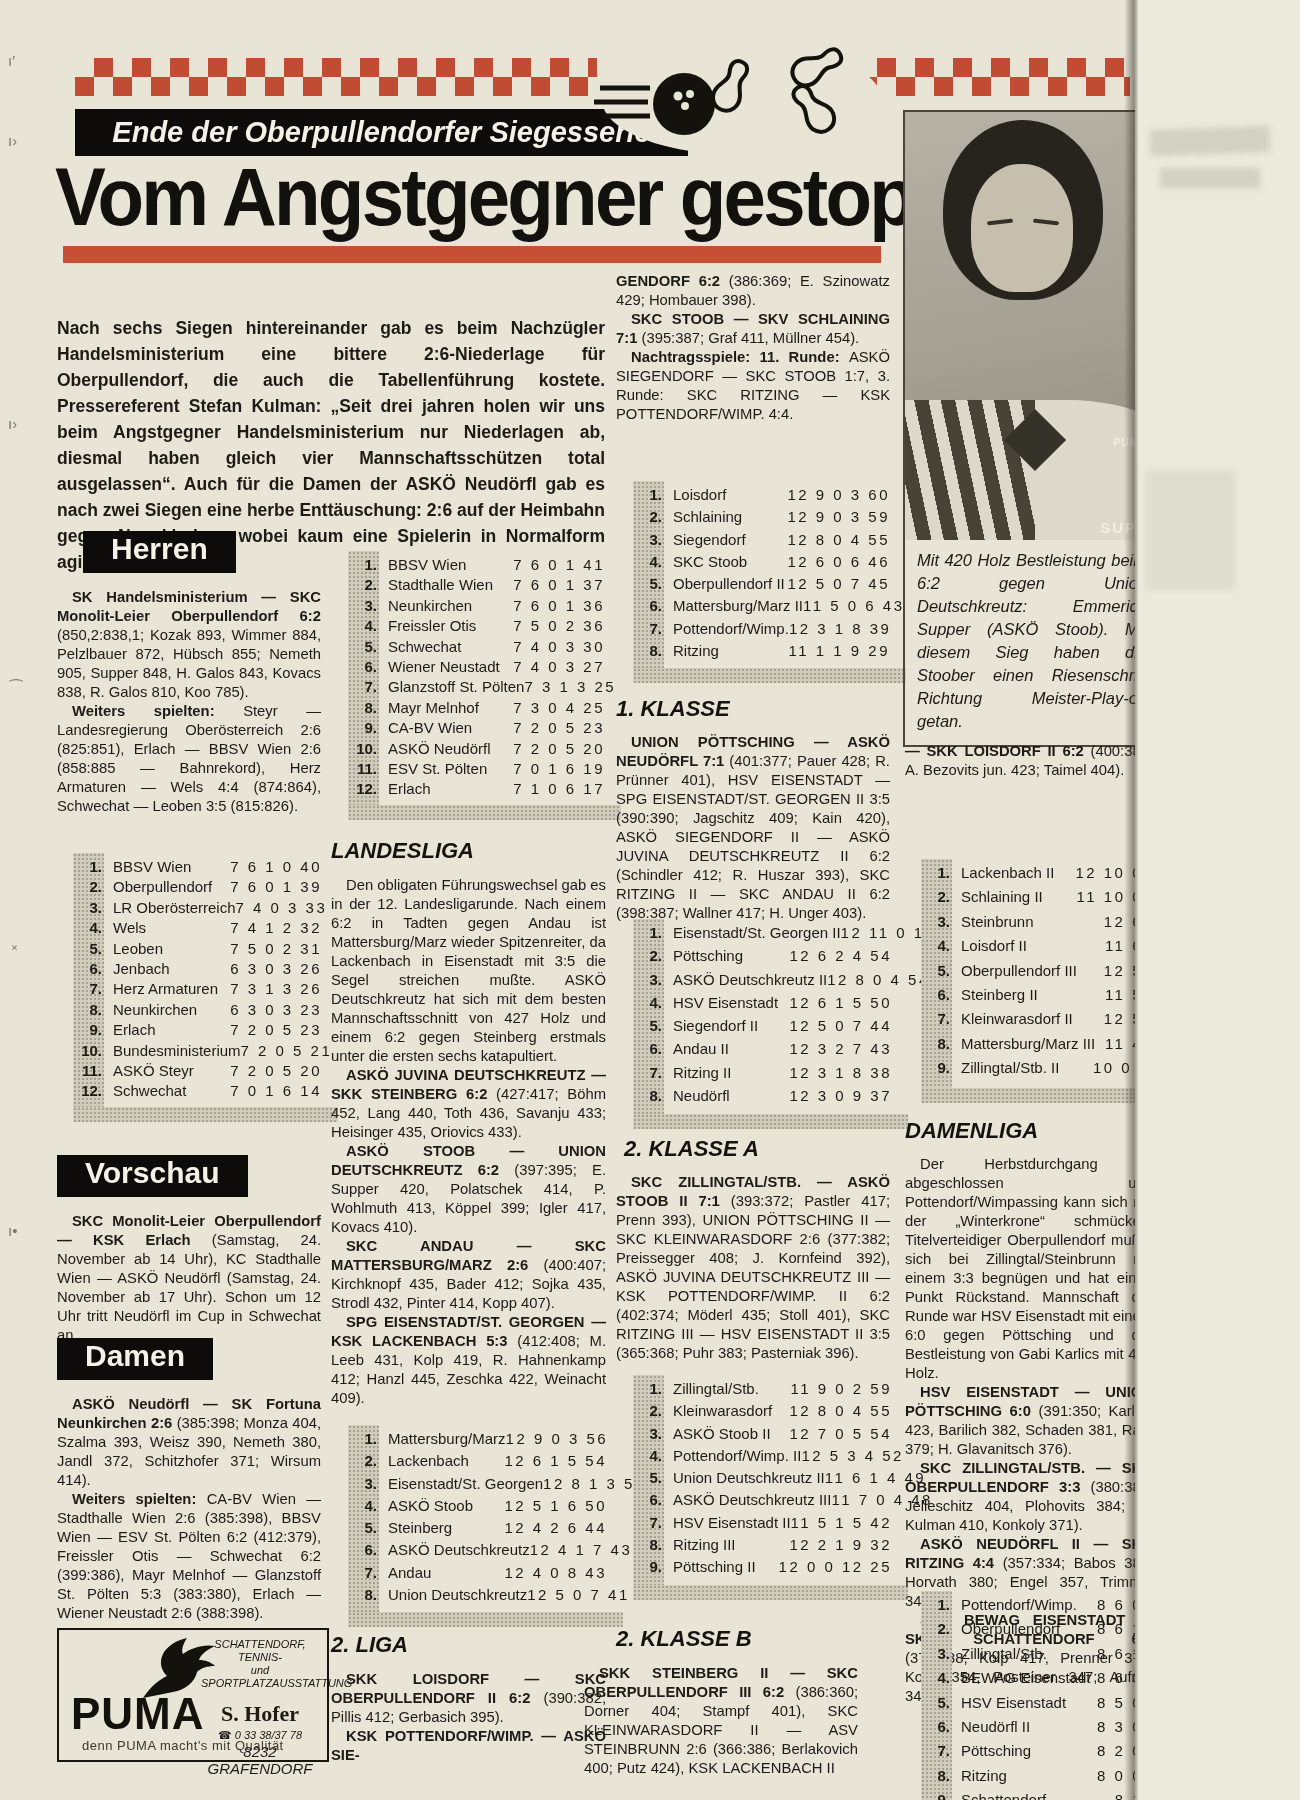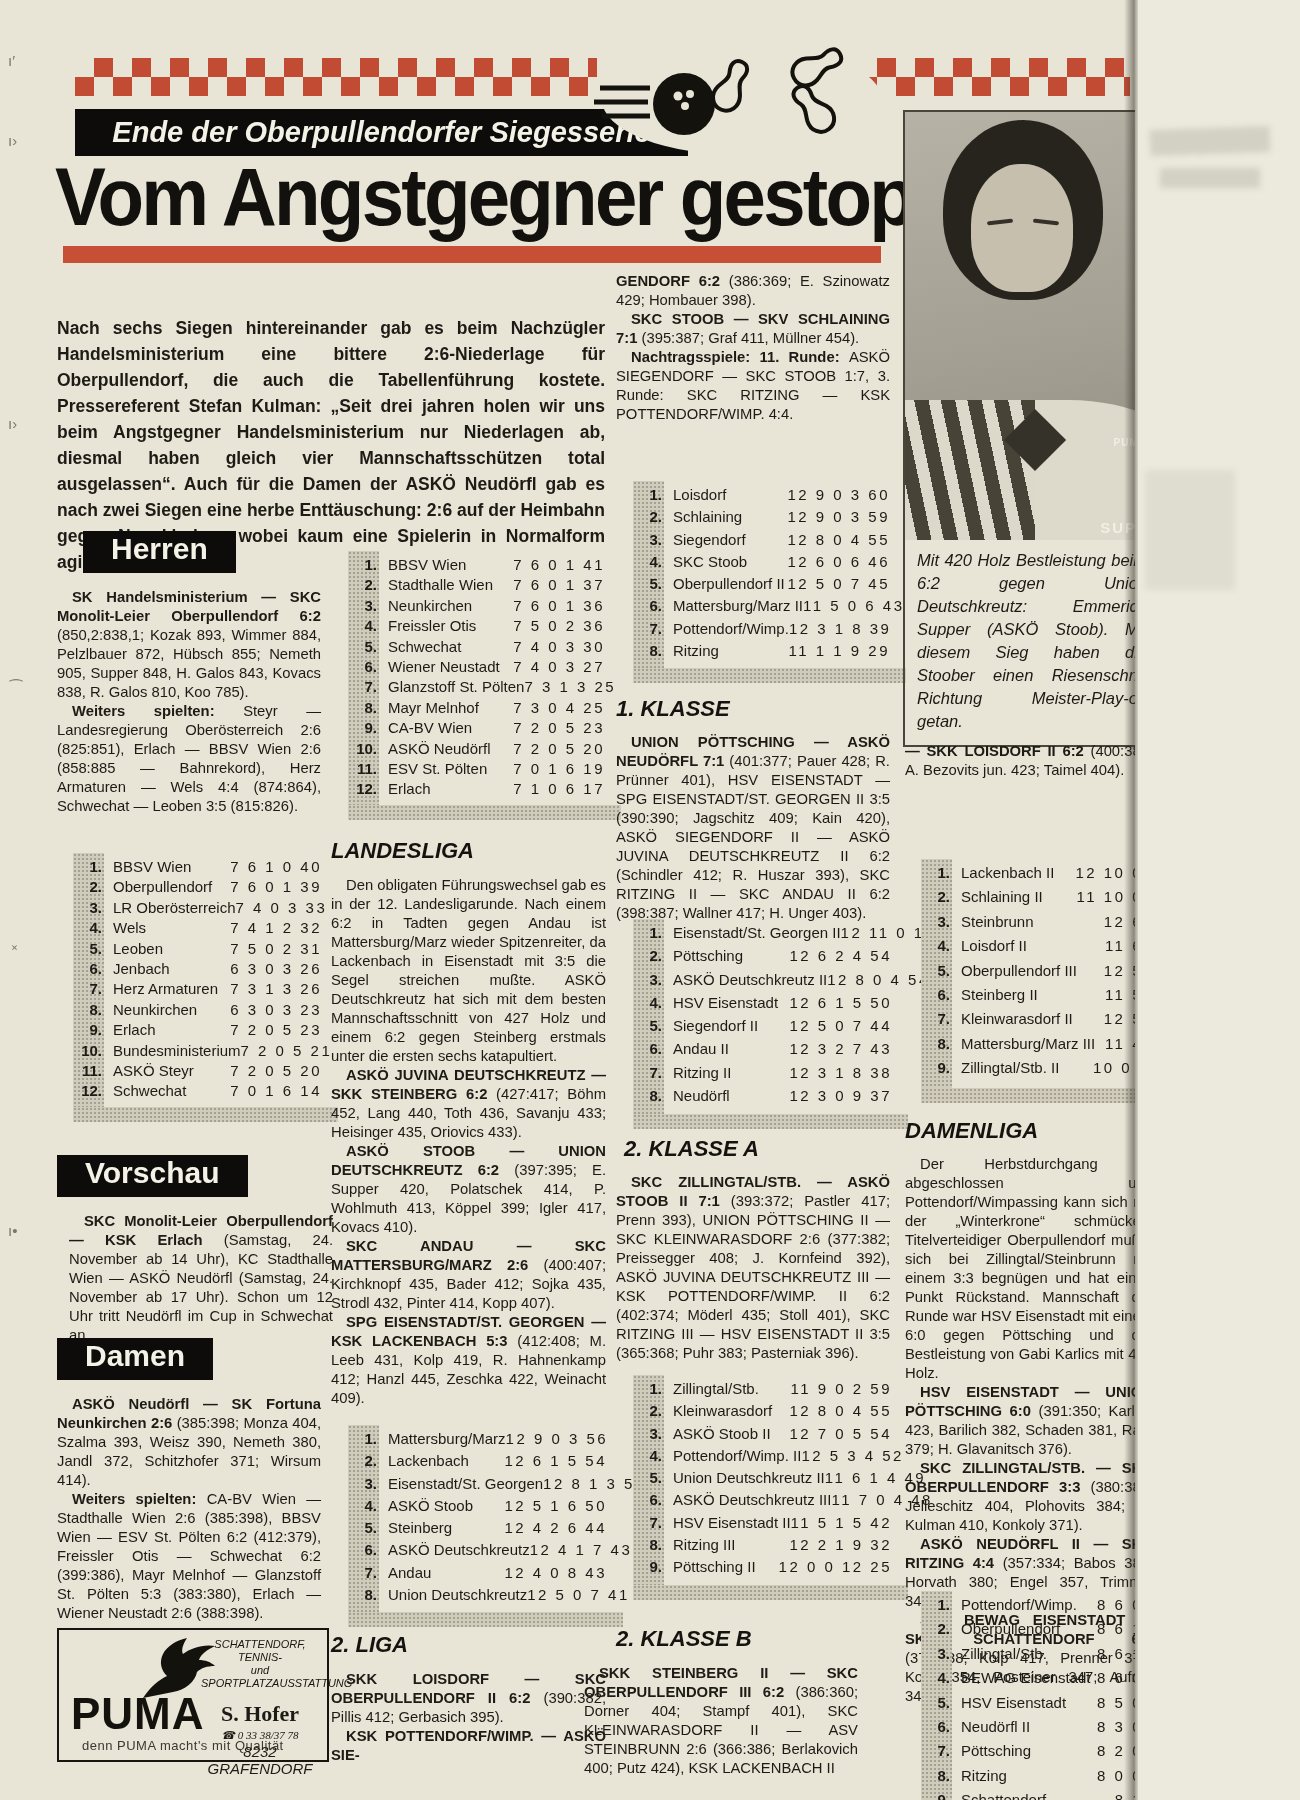--- a/index.html
+++ b/index.html
@@ -47,21 +47,21 @@
   .collar{position:absolute;left:108px;bottom:78px;width:44px;height:44px;background:#35322a;transform:rotate(45deg);}
   .shirtlabel{position:absolute;color:#f2efe4;font-weight:bold;}
   .caption{padding:9px 10px 12px 12px;font-style:italic;font-size:16.5px;line-height:23px;color:#1c1a15;text-align:justify;}
   
   .adbox{position:absolute;left:57px;top:1628px;width:268px;height:130px;border:2.5px solid #17150f;background:#e8e4d6;}
   .adbrand{position:absolute;left:12px;top:62px;font-size:44px;font-weight:bold;letter-spacing:1px;color:#14120c;line-height:1;}
   .adtag{position:absolute;left:23px;top:108px;font-size:13px;color:#3c3930;letter-spacing:.5px;}
   .adright{position:absolute;right:8px;top:8px;width:118px;text-align:center;}
   .adr1{font-style:italic;font-size:11px;line-height:13px;color:#17150f;}
   .adname{font-family:"Liberation Serif","DejaVu Serif",serif;font-weight:bold;font-size:22px;margin-top:11px;}
-  .adphone{font-style:italic;font-size:11px;margin-top:2px;font-family:Liberation Serif, serif;}
+  .adphone{font-style:italic;font-size:11px;margin-top:2px;}
   .adcity{font-style:italic;font-size:15px;margin-top:1px;}
   
   .edgestrip{position:absolute;left:1135px;top:0;width:165px;height:1800px;background:#eceadd;z-index:30;}
   .edgeshadow{position:absolute;left:1124px;top:0;width:14px;height:1800px;z-index:31;
      background:linear-gradient(90deg,rgba(0,0,0,0),rgba(50,45,35,.5) 70%,rgba(80,75,60,.15));}
   .smudge{position:absolute;background:rgba(60,56,46,.14);filter:blur(3px);z-index:32;}
   .mark{position:absolute;color:#7c7869;font-size:15px;z-index:5;}
 </style>
 </head>
 <body>
@@ -164,21 +164,21 @@
         <span class="tstats">7 2 0 5 20</span>
       </div>
       <div class="trow">
         <span class="trank">12.</span>
         <span class="tteam">Schwechat</span>
         <span class="tstats">7 0 1 6 14</span>
       </div>
     </div>
 
   <div class="blackbox" style="left:57px;top:1155px;">Vorschau</div>
-  <div class="paras" style="left:57px;top:1212px;width:264px;margin-left:12px;">
+  <div class="paras" style="left:57px;top:1212px;width:264px;">
       <p class="ind"><b>SKC Monolit-Leier Oberpullendorf — KSK Erlach </b>(Samstag, 24. November ab 14 Uhr), KC Stadthalle Wien — ASKÖ Neudörfl (Samstag, 24. November ab 17 Uhr). Schon um 12 Uhr tritt Neudörfl im Cup in Schwechat an.</p>
     </div>
 
   <div class="blackbox" style="left:57px;top:1338px;">Damen</div>
   <div class="paras" style="left:57px;top:1395px;width:264px;">
       <p class="ind"><b>ASKÖ Neudörfl — SK Fortuna Neunkirchen 2:6 </b>(385:398; Monza 404, Szalma 393, Weisz 390, Nemeth 380, Jandl 372, Schitzhofer 371; Wirsum 414).</p>
       <p class="ind"><b>Weiters spielten: </b>CA-BV Wien — Stadthalle Wien 2:6 (385:398), BBSV Wien — ESV St. Pölten 6:2 (412:379), Freissler Otis — Schwechat 6:2 (399:386), Mayr Melnhof — Glanzstoff St. Pölten 5:3 (383:380), Erlach — Wiener Neustadt 2:6 (388:398).</p>
     </div>
 
   <div class="adbox">

